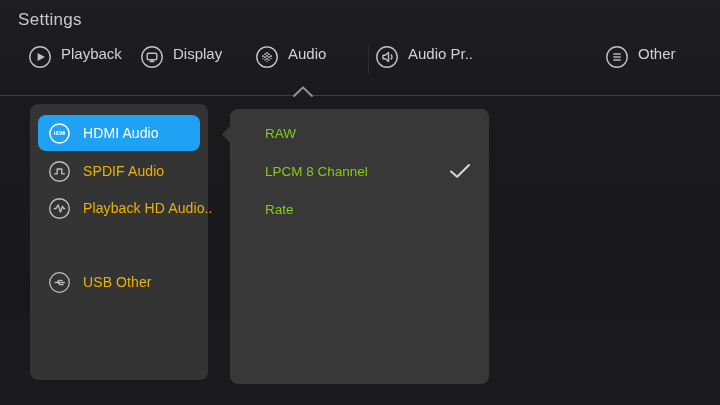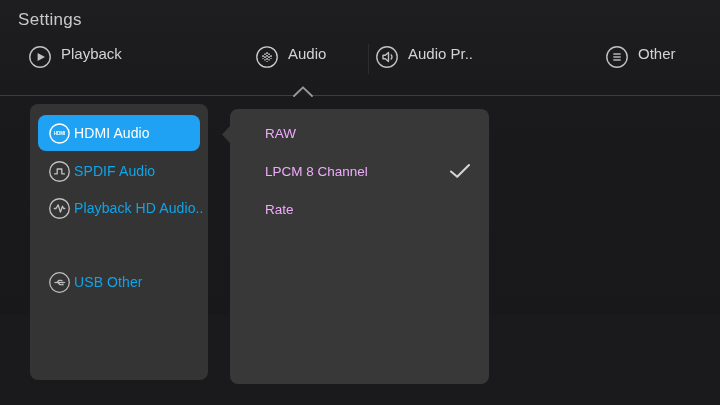--- a/index.html
+++ b/index.html
@@ -20,53 +20,62 @@
   .tab .tlabel{font-size:15px;color:#d3d3d3;white-space:nowrap;}
   .ticon{width:24px;height:24px;display:block;}
   .tab-sep{position:absolute;left:368px;top:44px;width:1px;height:30px;background:#2c2c2e;}
   .tab-divider{position:absolute;left:0;top:95px;width:720px;height:1px;background:var(--divider,#3e3e40);}
   .caret{position:absolute;left:293px;top:86px;}
 
   
   .left-panel{position:absolute;left:30px;top:104px;width:178px;height:276px;
     background:var(--panel_left,#343434);border-radius:8px;}
   .side-row{position:absolute;left:8px;width:162px;height:36px;border-radius:8px;
-    display:flex;align-items:center;padding-left:10px;box-sizing:border-box;gap:3px;}
+    display:flex;align-items:center;padding-left:10px;box-sizing:border-box;gap:12px;}
   .side-row.selected{background:var(--accent,#1fa2f3);}
-  .side-row .slabel{font-size:14px;color:#0ea5e9;white-space:nowrap;letter-spacing:.1px;}
+  .side-row .slabel{font-size:14px;color:#eab308;white-space:nowrap;letter-spacing:.1px;}
   .side-row.selected .slabel{color:#ffffff;}
   .sicon{width:23px;height:23px;flex:0 0 23px;display:block;}
 
   
   .right-panel{position:absolute;left:230px;top:109px;width:259px;height:275px;
     background:var(--panel_right,#383838);border-radius:8px;}
   .panel-notch{position:absolute;left:222px;top:125px;}
   .opt-row{position:absolute;left:0;width:259px;height:38px;display:flex;align-items:center;
     padding:0 18px 0 35px;box-sizing:border-box;justify-content:space-between;}
-  .opt-row .olabel{font-size:13.5px;color:#f0abfc;white-space:nowrap;}
+  .opt-row .olabel{font-size:13.5px;color:#84cc16;white-space:nowrap;}
   .check{display:none;}
   .opt-row.checked .check{display:block;}
 
   svg{display:block;}
 </style>
 </head>
 <body>
 
 <div class="screen">
 
   <div class="page-title">Settings</div>
 
   <div class="tab" style="left:28px">
     <svg class="ticon" viewBox="0 0 24 24" fill="none" stroke="#c0c0c0" stroke-width="1.4">
       <circle cx="12" cy="12" r="10.2"></circle>
       <polygon points="9.6,7.9 17,12 9.6,16.1" fill="#c0c0c0" stroke="none"></polygon>
     </svg>
     <span class="tlabel">Playback</span>
   </div>
 
+  <div class="tab" style="left:140px">
+    <svg class="ticon" viewBox="0 0 24 24" fill="none" stroke="#c0c0c0" stroke-width="1.4">
+      <circle cx="12" cy="12" r="10.2"></circle>
+      <rect x="7.2" y="8.3" width="9.6" height="6.5" rx="1.1"></rect>
+      <line x1="12" y1="14.8" x2="12" y2="16.3"></line>
+      <line x1="9.7" y1="16.6" x2="14.3" y2="16.6"></line>
+    </svg>
+    <span class="tlabel">Display</span>
+  </div>
 
   <div class="tab" style="left:255px">
     <svg class="ticon" viewBox="0 0 24 24" fill="none" stroke="#cdcdcd" stroke-width="1.3">
       <circle cx="12" cy="12" r="10.2" stroke-dasharray="none"></circle>
       <g stroke-dasharray="1.7 1.2" stroke-width="1.5">
         <line x1="8" y1="10.2" x2="8" y2="13.8"></line>
         <line x1="10" y1="8.4" x2="10" y2="15.6"></line>
         <line x1="12" y1="7.2" x2="12" y2="16.8"></line>
         <line x1="14" y1="8.4" x2="14" y2="15.6"></line>
         <line x1="16" y1="10.2" x2="16" y2="13.8"></line>

